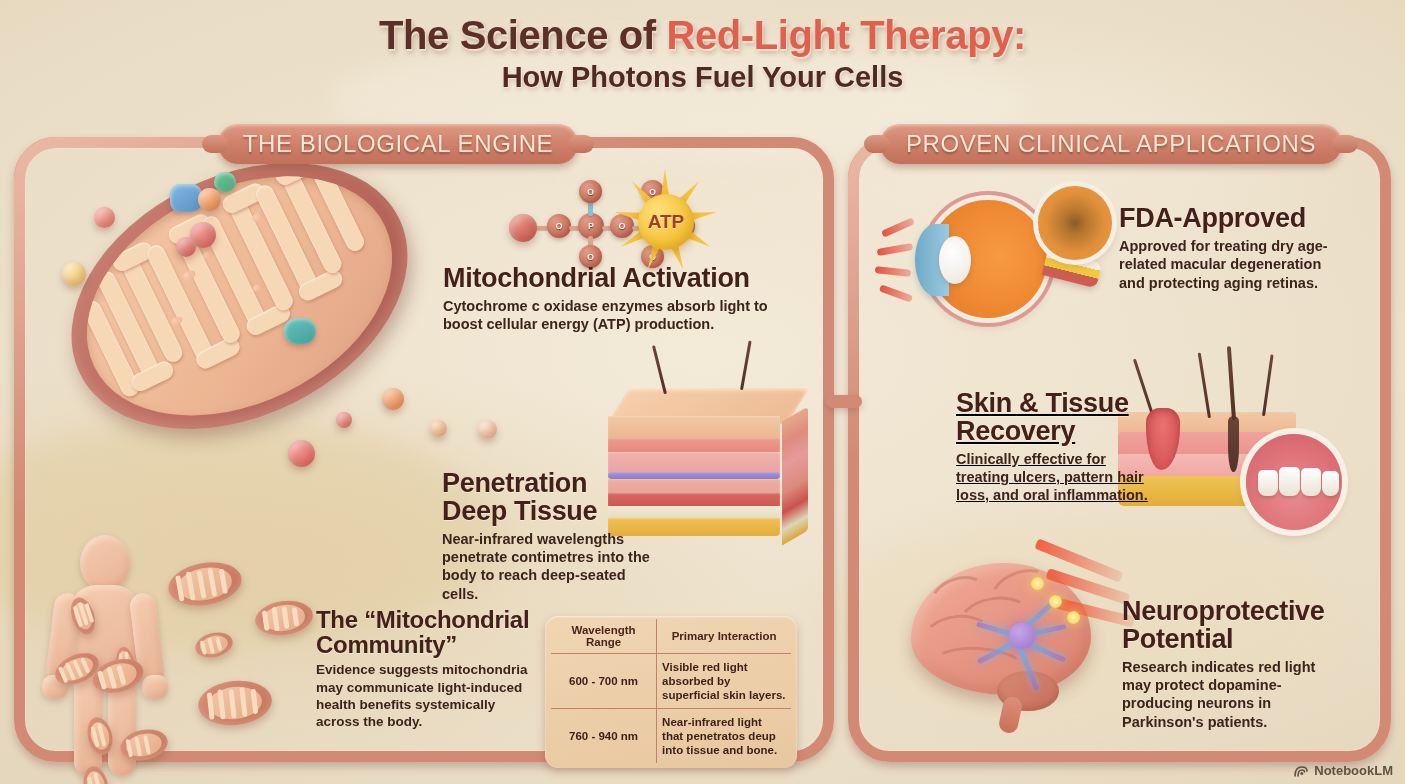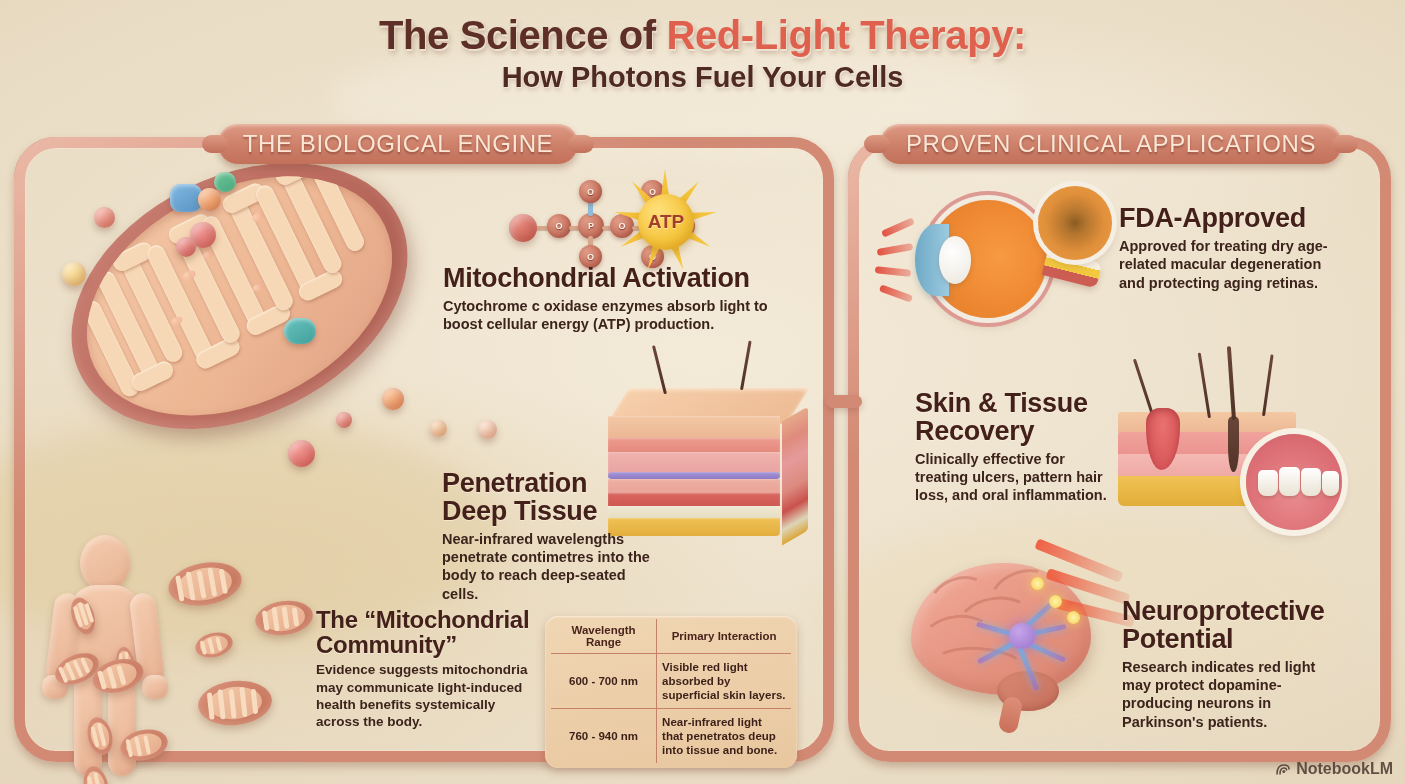--- a/index.html
+++ b/index.html
@@ -467,21 +467,21 @@
     background: radial-gradient(circle, #fff3b0, #f6cf4a);
     box-shadow: 0 0 12px rgba(250,215,90,.95);
     z-index: 10;
   }
 
   
   #watermark {
     position: absolute;
     right: 12px; bottom: 6px;
     display: flex; align-items: center; gap: 5px;
-    font-size: 16px;
+    font-size: 13px;
     font-weight: 600;
     color: #4a3a30;
     opacity: .85;
     z-index: 40;
     justify-content: space-between;
   }
 </style>
 </head>
 <body>
 
@@ -758,21 +758,21 @@
     <div class="ulcer"></div>
     <div class="follicle" style="left:118px;top:66px;"></div>
     <div class="oral-inset">
       <div class="tooth" style="left:12px;top:36px;width:20px;height:26px;"></div>
       <div class="tooth" style="left:33px;top:33px;width:21px;height:29px;"></div>
       <div class="tooth" style="left:55px;top:34px;width:20px;height:28px;"></div>
       <div class="tooth" style="left:76px;top:37px;width:17px;height:25px;"></div>
     </div>
   </div>
 
-  <div class="tblock" style="left:915px;top:390px;width:192px;">
+  <div class="tblock" style="left:956px;top:390px;width:192px;text-decoration:underline;">
     <h3>Skin &amp; Tissue</h3>
     <h3>Recovery</h3>
     <p>Clinically effective for treating ulcers, pattern hair loss, and oral inflammation.</p>
   </div>
 
   <div class="illus" id="brain-illustration">
     <div class="light-ray-red" style="left:128px;top:10px;width:92px;height:11px;transform:rotate(22deg);background:linear-gradient(270deg,rgba(226,72,56,.15),rgba(238,90,62,.95));"></div>
     <div class="light-ray-red" style="left:140px;top:36px;width:86px;height:11px;transform:rotate(18deg);background:linear-gradient(270deg,rgba(226,72,56,.15),rgba(238,90,62,.95));"></div>
     <div class="light-ray-red" style="left:150px;top:62px;width:80px;height:11px;transform:rotate(14deg);background:linear-gradient(270deg,rgba(226,72,56,.15),rgba(238,90,62,.95));"></div>
     <div class="brain-mass">

